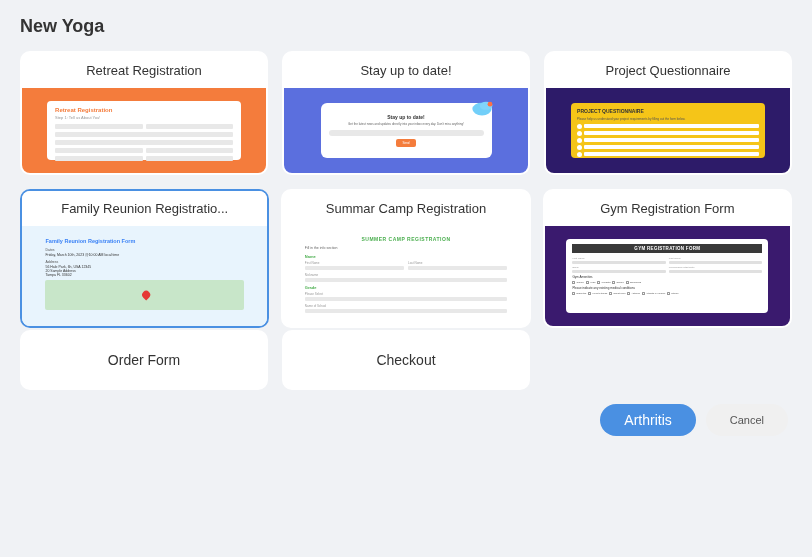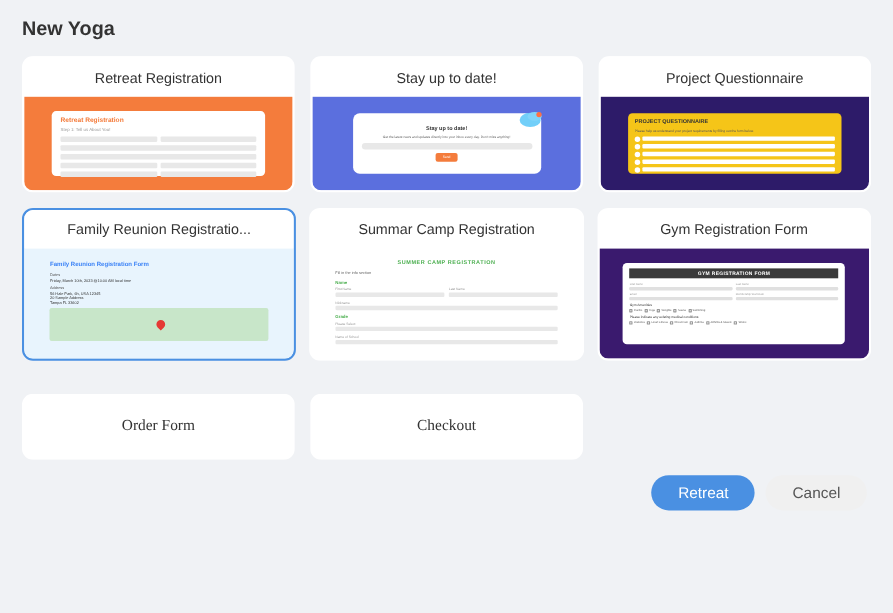--- a/index.html
+++ b/index.html
@@ -388,21 +388,21 @@
       font-size: 14px;
       font-weight: 500;
       cursor: pointer;
     }
     .btn-cancel {
       background: #f0f0f0;
       color: #555;
       border: none;
       border-radius: 20px;
       padding: 8px 24px;
-      font-size: 14px;
+      font-size: 11px;
       font-weight: 500;
       cursor: pointer;
     }
     .row-3 {
       display: grid;
       grid-template-columns: repeat(3, 1fr);
       gap: 14px;
       margin-top: 0;
     }
     
@@ -612,26 +612,26 @@
             <div class="gym-checkbox-item">
                 <div class="gym-checkbox"></div>
                 <span class="gym-checkbox-label">Stroke</span>
               </div>
           </div>
         </div>
       </div>
     </div>
   </div>
 
-  <div class="row-3" style="margin-top:30px;font-family:Liberation Serif, serif;">
+  <div class="row-3" style="margin-top:2px;">
     <div class="card-bottom">
       <div class="card-label">Order Form</div>
     </div>
     <div class="card-bottom">
       <div class="card-label">Checkout</div>
     </div>
   </div>
 
   <div class="footer">
-    <button class="btn-continue">Retreat</button>
+    <button class="btn-continue">Arthritis</button>
     <button class="btn-cancel">Cancel</button>
   </div>
 </div>
 
 </body></html>

